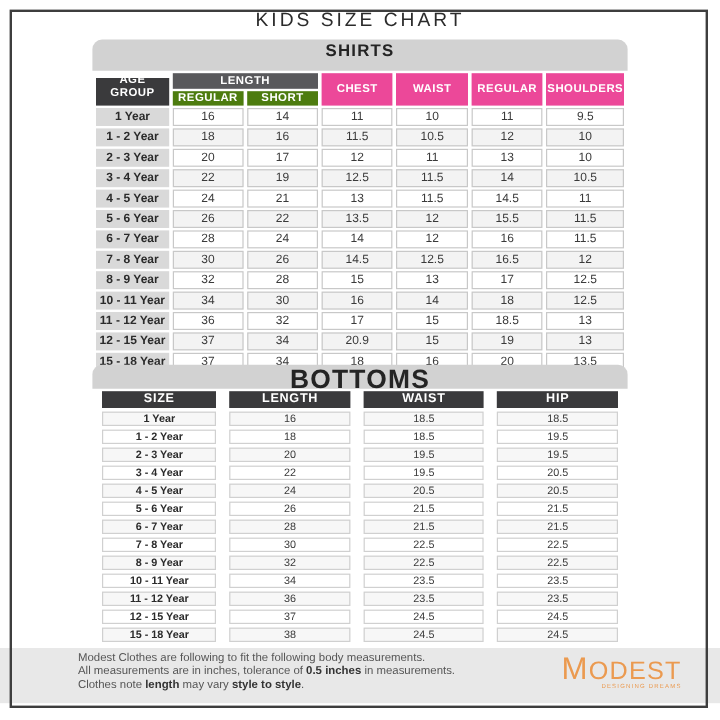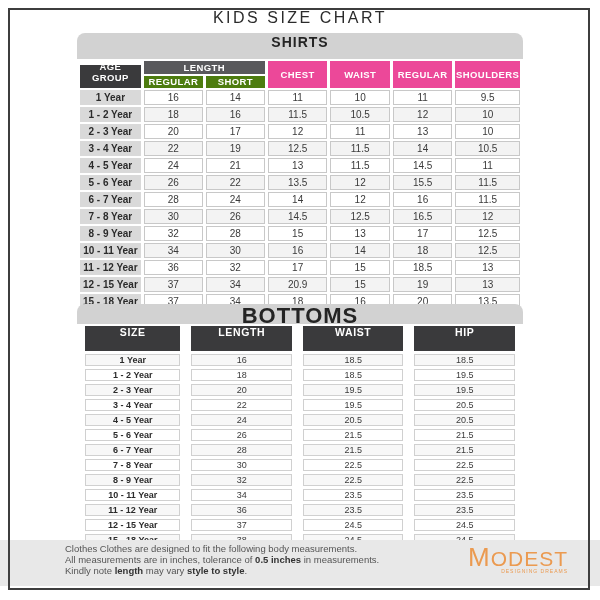--- a/index.html
+++ b/index.html
@@ -48,21 +48,21 @@
     display:grid; grid-template-columns:0.95fr 1fr 1fr 1fr; column-gap:11px;
     margin-top:3px;
   }
   .b-row.b-head { margin-top:2px; }
   .b-cell {
     height:10px; line-height:10px; font-size:9px; text-align:center;
     background:#ffffff; border:1px solid #d0d0d0; color:#3a3a3a;
   }
   .b-lbl { font-weight:700; color:#2b2b2b; }
   .b-head .b-cell {
-    background:#3a3a3c; border:none; color:#ffffff; height:25px; line-height:13px;
+    background:#3a3a3c; border:none; color:#ffffff; height:14px; line-height:13px;
     font-size:10.5px; font-weight:700; letter-spacing:0.6px;
   }
   .bottoms-grid .b-row:nth-child(odd):not(.b-head) .b-cell { background:#f7f7f7; }
   
   .notes-bar {
     position:absolute; left:0; right:0; top:540px; height:46px; background:#e8e8e8;
   }
   .notes-text { position:absolute; left:65px; top:3px; color:#555555; }
   .notes-heading { font-size:11px; font-weight:700; color:#222222; line-height:12px; }
   .notes-line { font-size:9.5px; line-height:11px; }
@@ -342,21 +342,21 @@
           <div class="b-cell">38</div>
           <div class="b-cell">24.5</div>
           <div class="b-cell">24.5</div>
         </div>
       </div>
   </div>
 </div>
 
 <div class="notes-bar">
   <div class="notes-text">
-    <div class="notes-line">Clothes Clothes are designed to fit the following body measurements.</div>
+    <div class="notes-line">Modest Clothes are following to fit the following body measurements.</div>
     <div class="notes-line"><span>All measurements are in inches, tolerance of </span><b>0.5 inches</b><span> in measurements.</span></div>
-    <div class="notes-line"><span>Kindly note </span><b>length</b><span> may vary </span><b>style to style</b><span>.</span></div>
+    <div class="notes-line"><span>Clothes note </span><b>length</b><span> may vary </span><b>style to style</b><span>.</span></div>
   </div>
   <div class="logo">
     <div class="logo-word"><span class="logo-m">M</span><span>ODEST</span></div>
     <div class="logo-tagline">DESIGNING DREAMS</div>
   </div>
 </div>
 
 </body></html>

